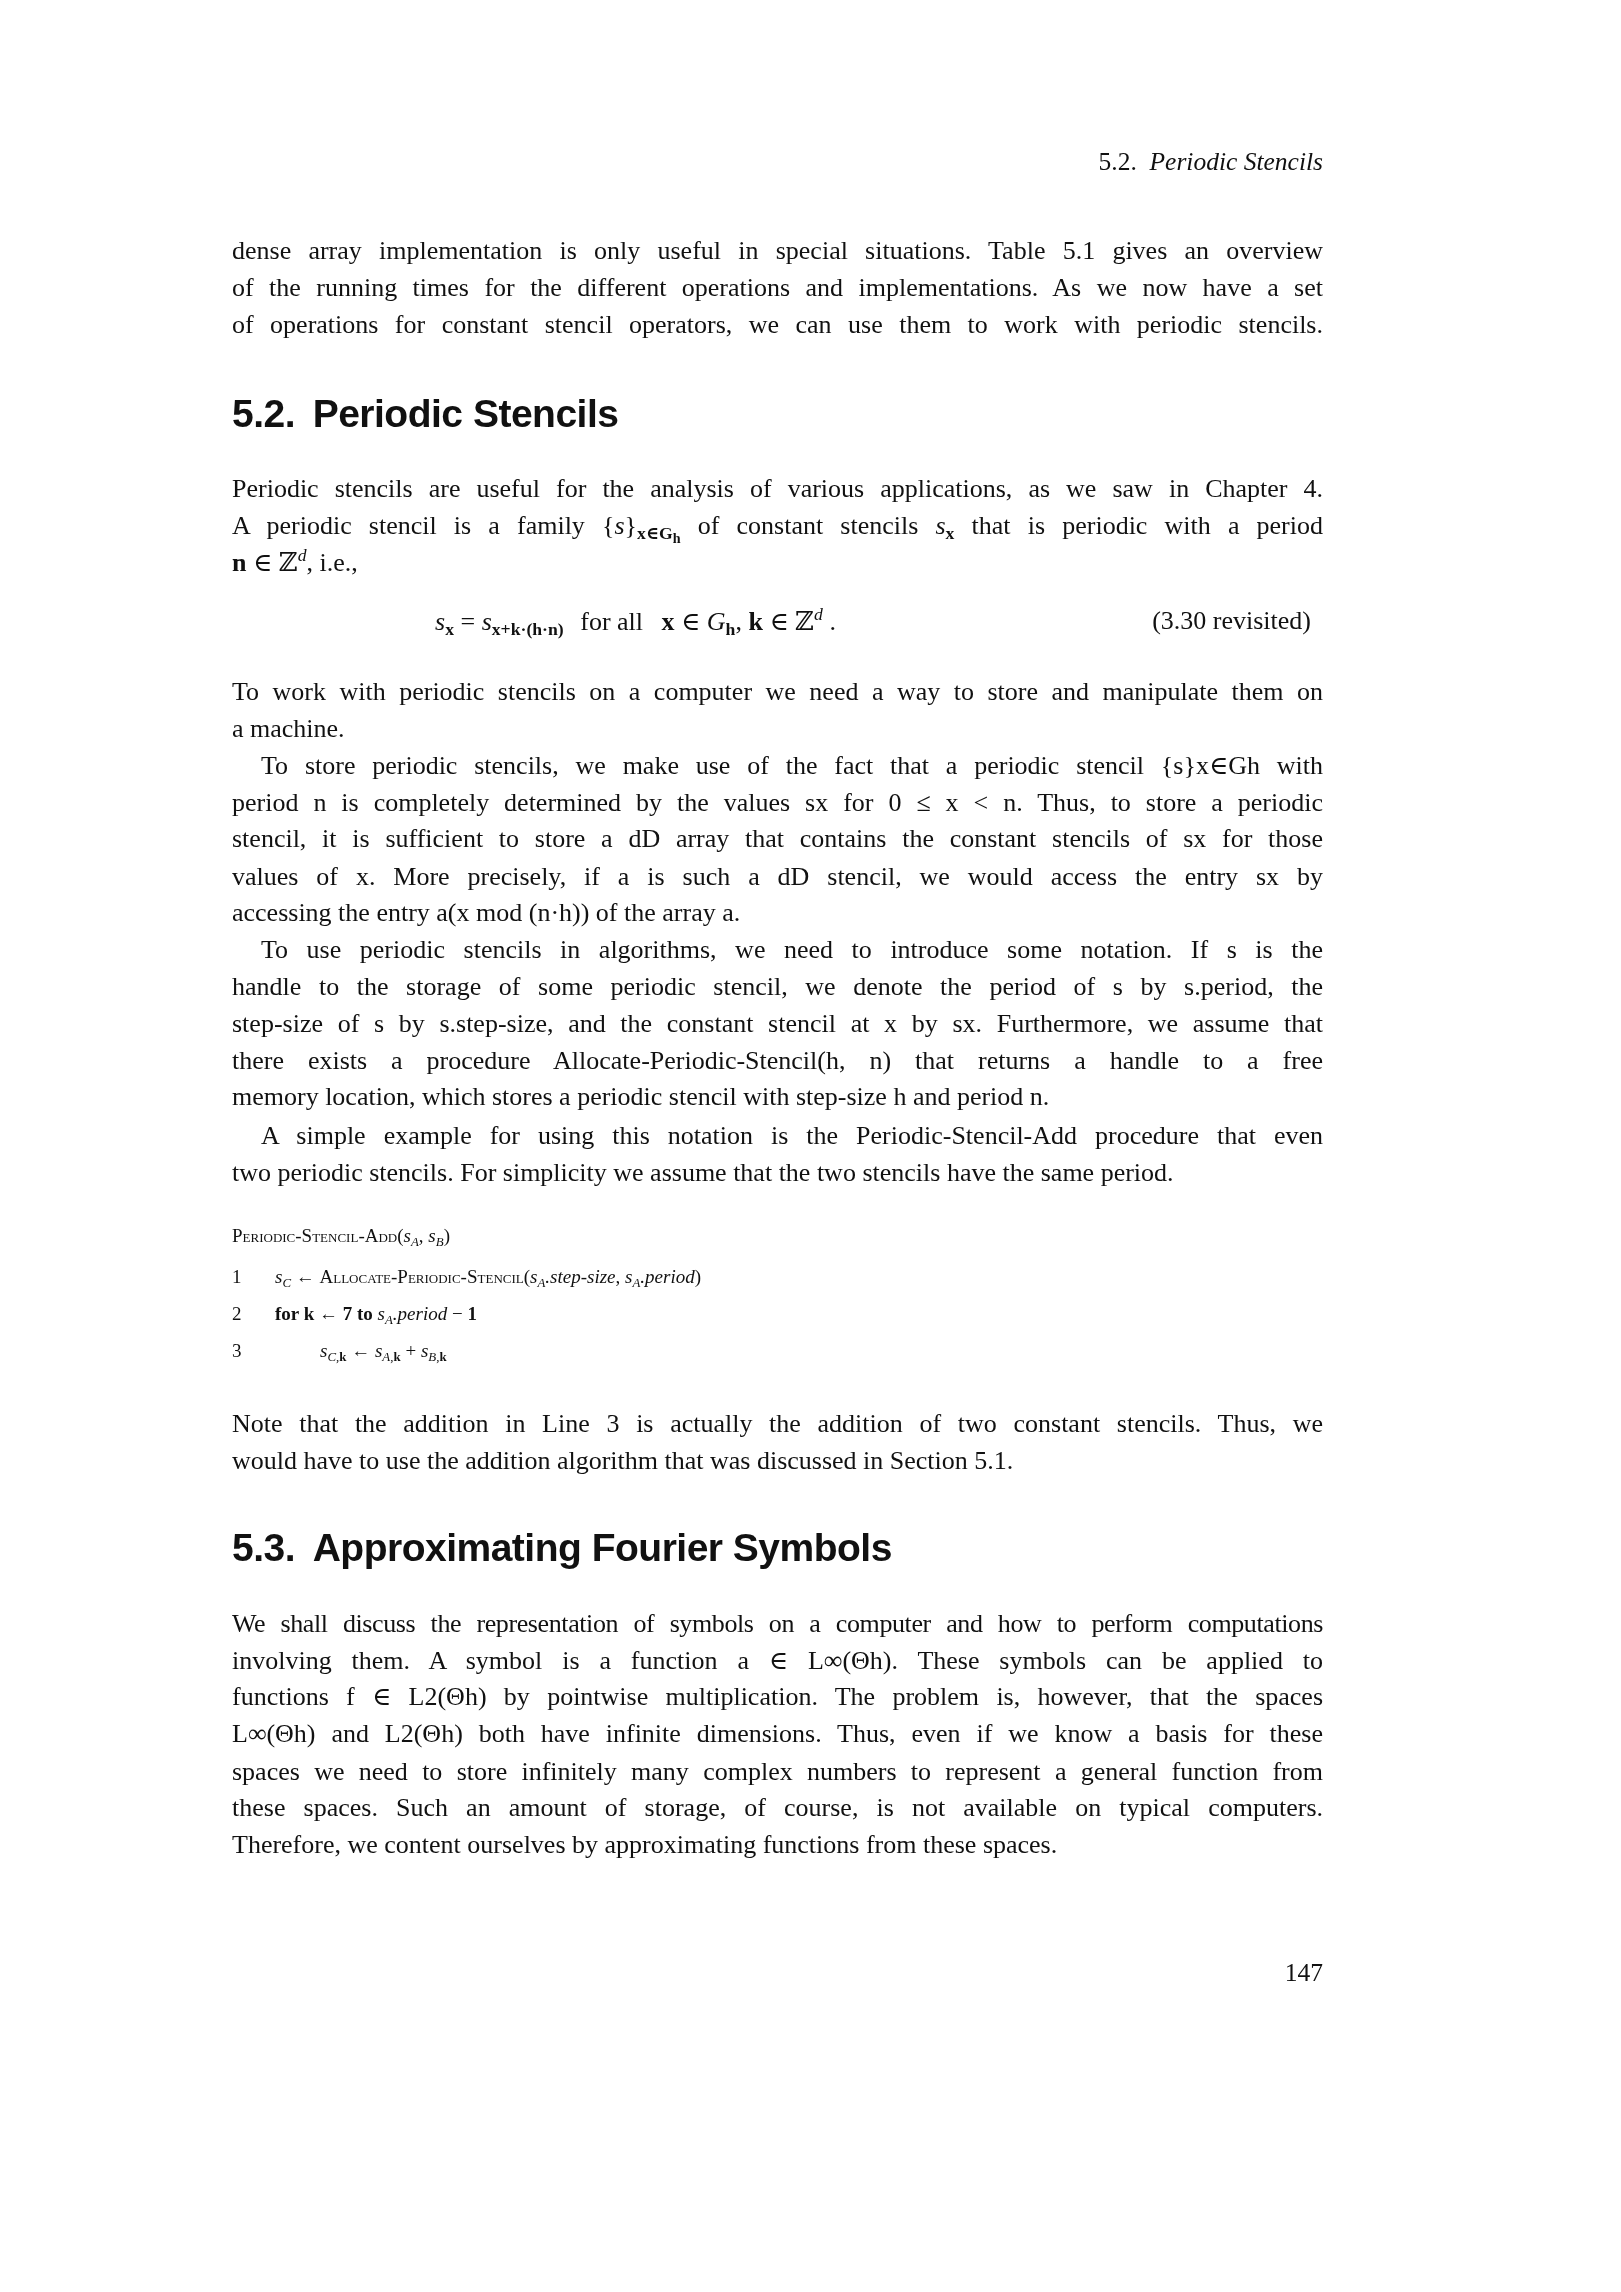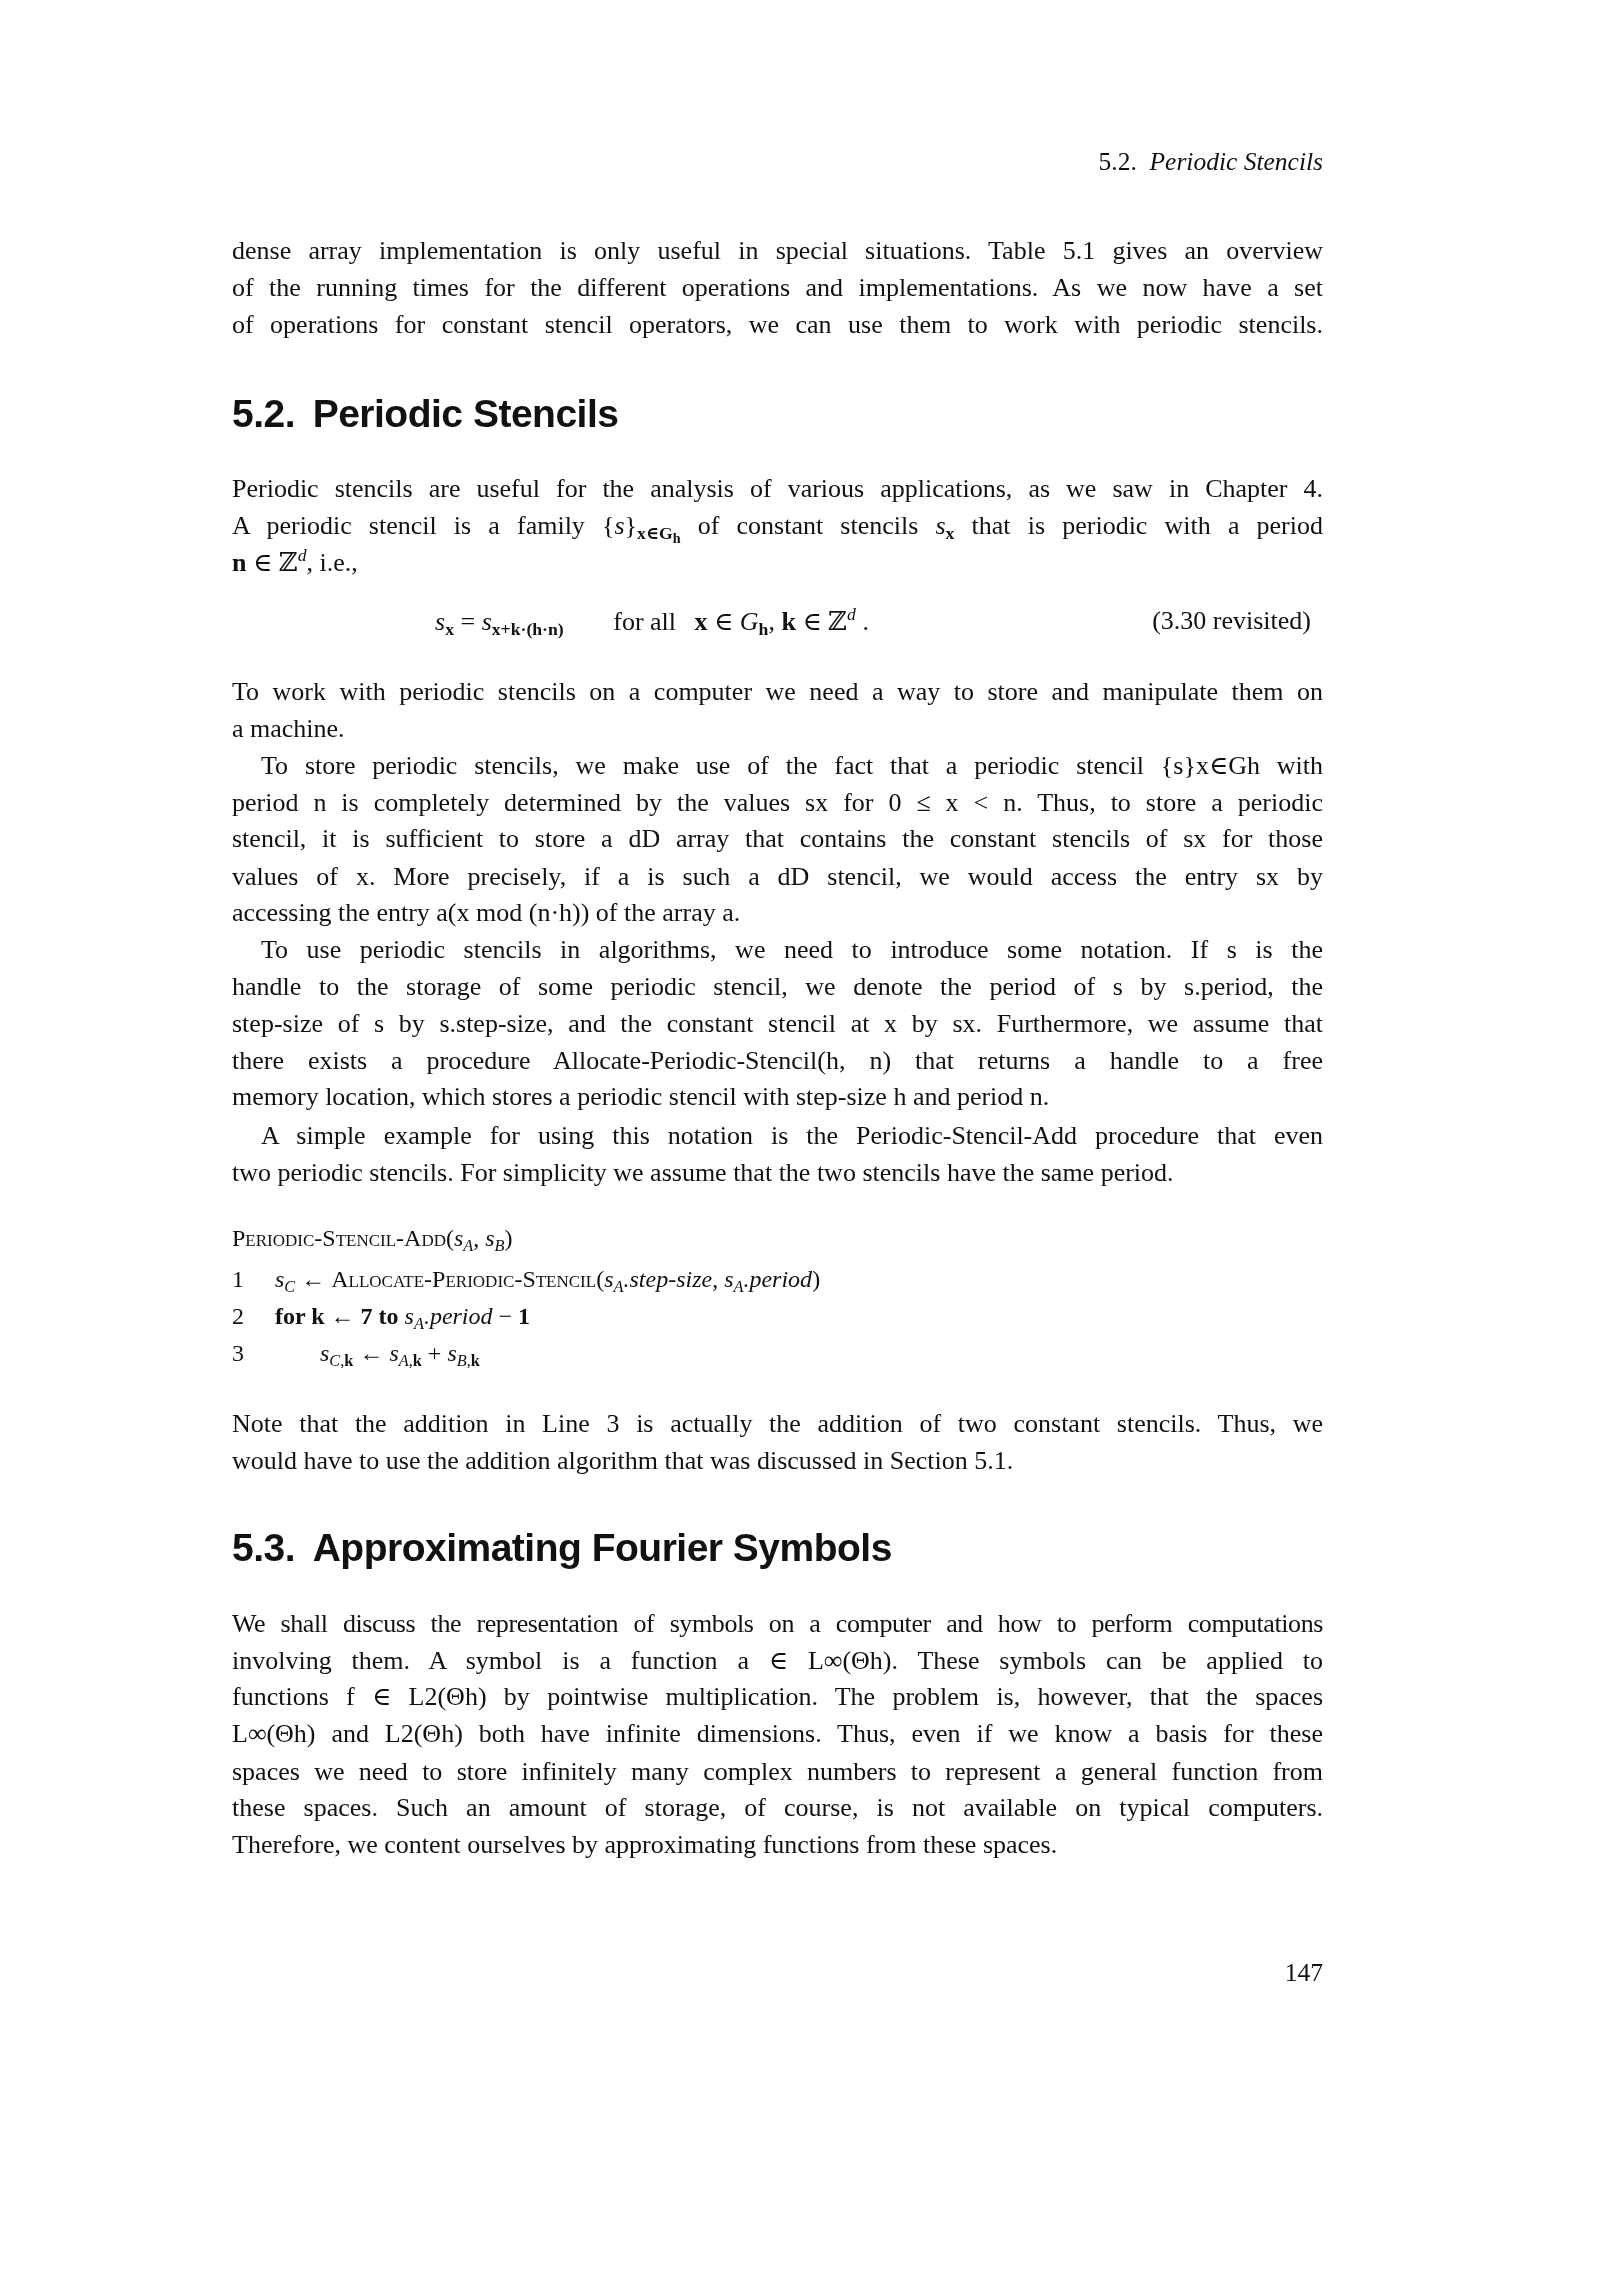--- a/index.html
+++ b/index.html
@@ -12,21 +12,21 @@
   .running i { font-style:italic; }
   .h2 { position:absolute; left:232px; font-family:"Liberation Sans","DejaVu Sans",sans-serif;
         font-weight:bold; font-size:39px; letter-spacing:-0.5px; }
   .h2 .num { margin-right:17.6px; }
   .eq { position:absolute; top:606px; font-size:26px; white-space:nowrap; }
   .i { font-style:italic; }
   .b { font-weight:bold; }
   sub { font-size:0.68em; vertical-align:-0.3em; line-height:0; }
   sup { font-size:0.68em; vertical-align:0.55em; line-height:0; }
   .sc { font-variant:small-caps; }
-  .algo { position:absolute; left:232px; font-size:24px; white-space:nowrap; }
+  .algo { position:absolute; left:232px; font-size:19px; white-space:nowrap; }
   .algo .ln { display:inline-block; width:43px; }
   .pagenum { position:absolute; right:298px; top:1958px; font-size:25.5px; }
 </style>
 </head>
 <body>
 
 <div class="running">
   <span>5.2.</span>&nbsp;&nbsp;<i>Periodic Stencils</i>
 </div>
 
@@ -41,21 +41,21 @@
 <div class="line just" style="top:470px">Periodic stencils are useful for the analysis of various applications, as we saw in Chapter 4.</div>
 <div class="line just" style="top:507px">
   <span>A periodic stencil is a family {</span><span class="i">s</span><span>}</span><sub><b>x∈G</b><sub style="font-size:0.8em" class="b">h</sub></sub><span> of constant stencils </span><span class="i">s</span><sub class="b">x</sub><span> that is periodic with a period</span>
 </div>
 <div class="line" style="top:544px">
   <b>n</b><span> ∈ ℤ</span><sup class="i">d</sup><span>, i.e.,</span>
 </div>
 
 <div class="eq" style="left:435px">
   <span class="i">s</span><sub class="b">x</sub><span> = </span><span class="i">s</span><sub class="b">x+k·(h·n)</sub>
-  <span style="margin-left:43px">for all</span>
+  <span style="margin-left:10px">for all</span>
   <span style="margin-left:12px"><b>x</b><span> ∈ </span><span class="i">G</span><sub class="b">h</sub><span>, </span><b>k</b><span> ∈ ℤ</span><sup class="i">d</sup><span> .</span></span>
 </div>
 <div class="eq" style="right:310px">(3.30 revisited)</div>
 
 <div class="line just" style="top:673px">To work with periodic stencils on a computer we need a way to store and manipulate them on</div>
 <div class="line" style="top:710px">a machine.</div>
 
 <div class="line just indent" style="top:747px">To store periodic stencils, we make use of the fact that a periodic stencil {s}x∈Gh with</div>
 <div class="line just" style="top:784px">period n is completely determined by the values sx for 0 ≤ x &lt; n. Thus, to store a periodic</div>
 <div class="line just" style="top:820px">stencil, it is sufficient to store a dD array that contains the constant stencils of sx for those</div>

